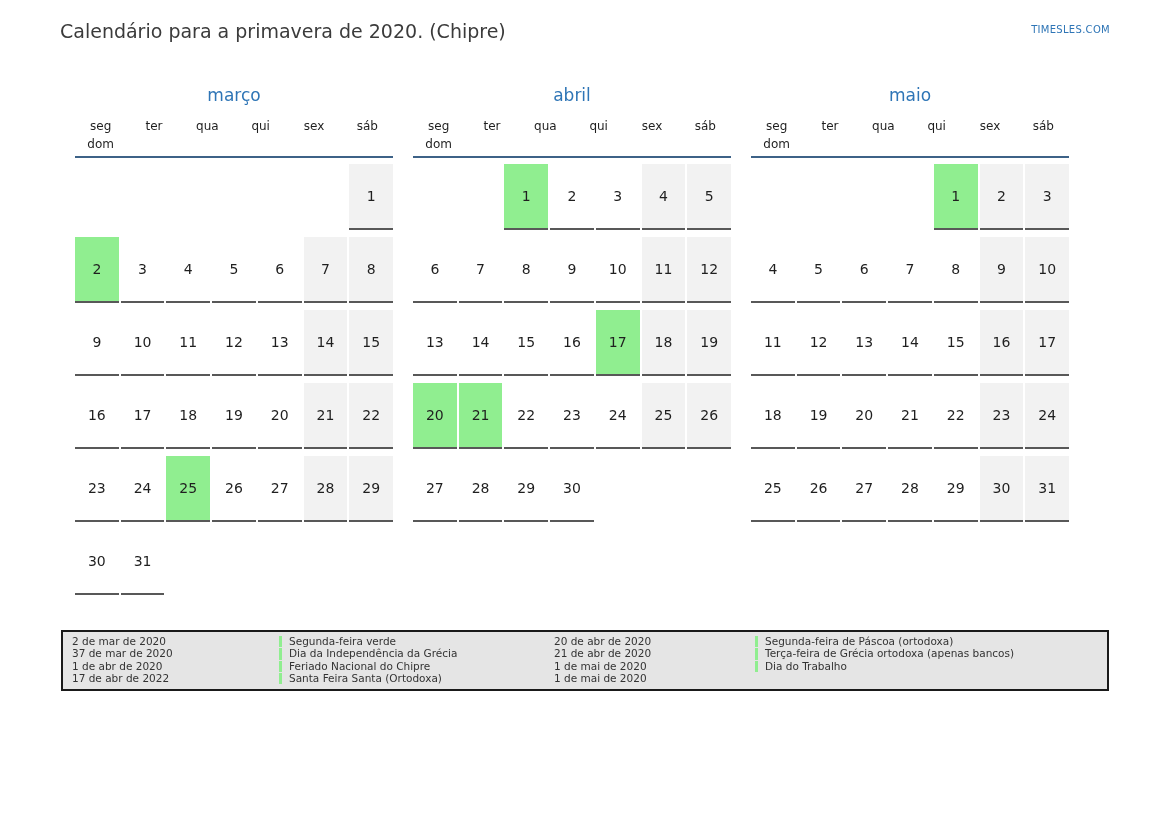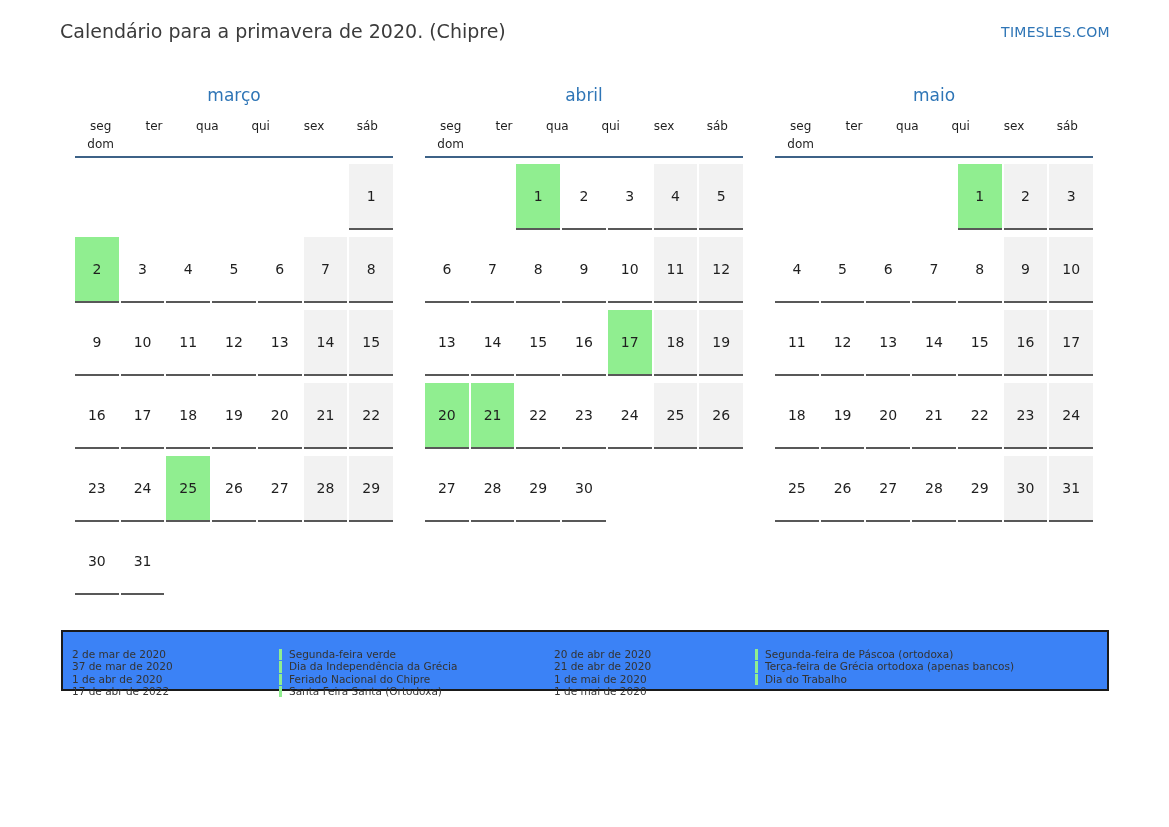--- a/index.html
+++ b/index.html
@@ -16,26 +16,26 @@
     width:1169px;height:827px;position:relative;
     font-family:"DejaVu Sans","Liberation Sans",sans-serif;
     color:var(--text);
   }
   .page-title{
     position:absolute;left:60px;top:20px;
     font-size:19px;color:#3b3b3b;text-align:right;
   }
   .brand{
     position:absolute;right:59px;top:24px;
-    font-size:14px;color:var(--accent);text-decoration:none;
+    font-size:10px;color:var(--accent);text-decoration:none;
     letter-spacing:.3px;cursor:pointer;
   }
   .calendars{
     position:absolute;left:75px;top:84px;width:1018px;
-    display:flex;gap:32px;
+    display:flex;gap:20px;
   }
   .calendar{width:318px;}
   .month-name{
     text-align:center;font-size:17px;line-height:22px;color:var(--accent);
   }
   .weekdays{
     display:grid;grid-template-columns:repeat(6,1fr);gap:2px;
     margin-top:12px;
   }
   .weekday{text-align:center;font-size:12px;line-height:16px;color:var(--text);}
@@ -49,22 +49,22 @@
     height:66px;display:flex;align-items:center;justify-content:center;
     font-size:14px;color:var(--text);
     border-bottom:2px solid var(--cellborder);
     background:#fff;
   }
   .cell.empty{border-bottom:none;background:transparent;}
   .cell.weekend{background:var(--weekend);}
   .cell.holiday{background:var(--holiday);}
   .legend{
     position:absolute;left:61px;top:630px;width:1048px;height:61px;
-    border:2px solid #1a1a1a;background:#3b82f6;
-    padding:17px 0 5px 9px;
+    border:2px solid #1a1a1a;background:#e5e5e5;
+    padding:4px 0 5px 9px;
   }
   .legend-grid{
     display:grid;grid-template-columns:207px 275px 201px 1fr;
   }
   .legend-date,.legend-name{
     font-size:10.5px;line-height:11.3px;color:#333;
     margin-bottom:1px;white-space:nowrap;overflow:hidden;
   }
   .legend-name{border-left:3px solid var(--holiday);padding-left:7px;}
 </style>

